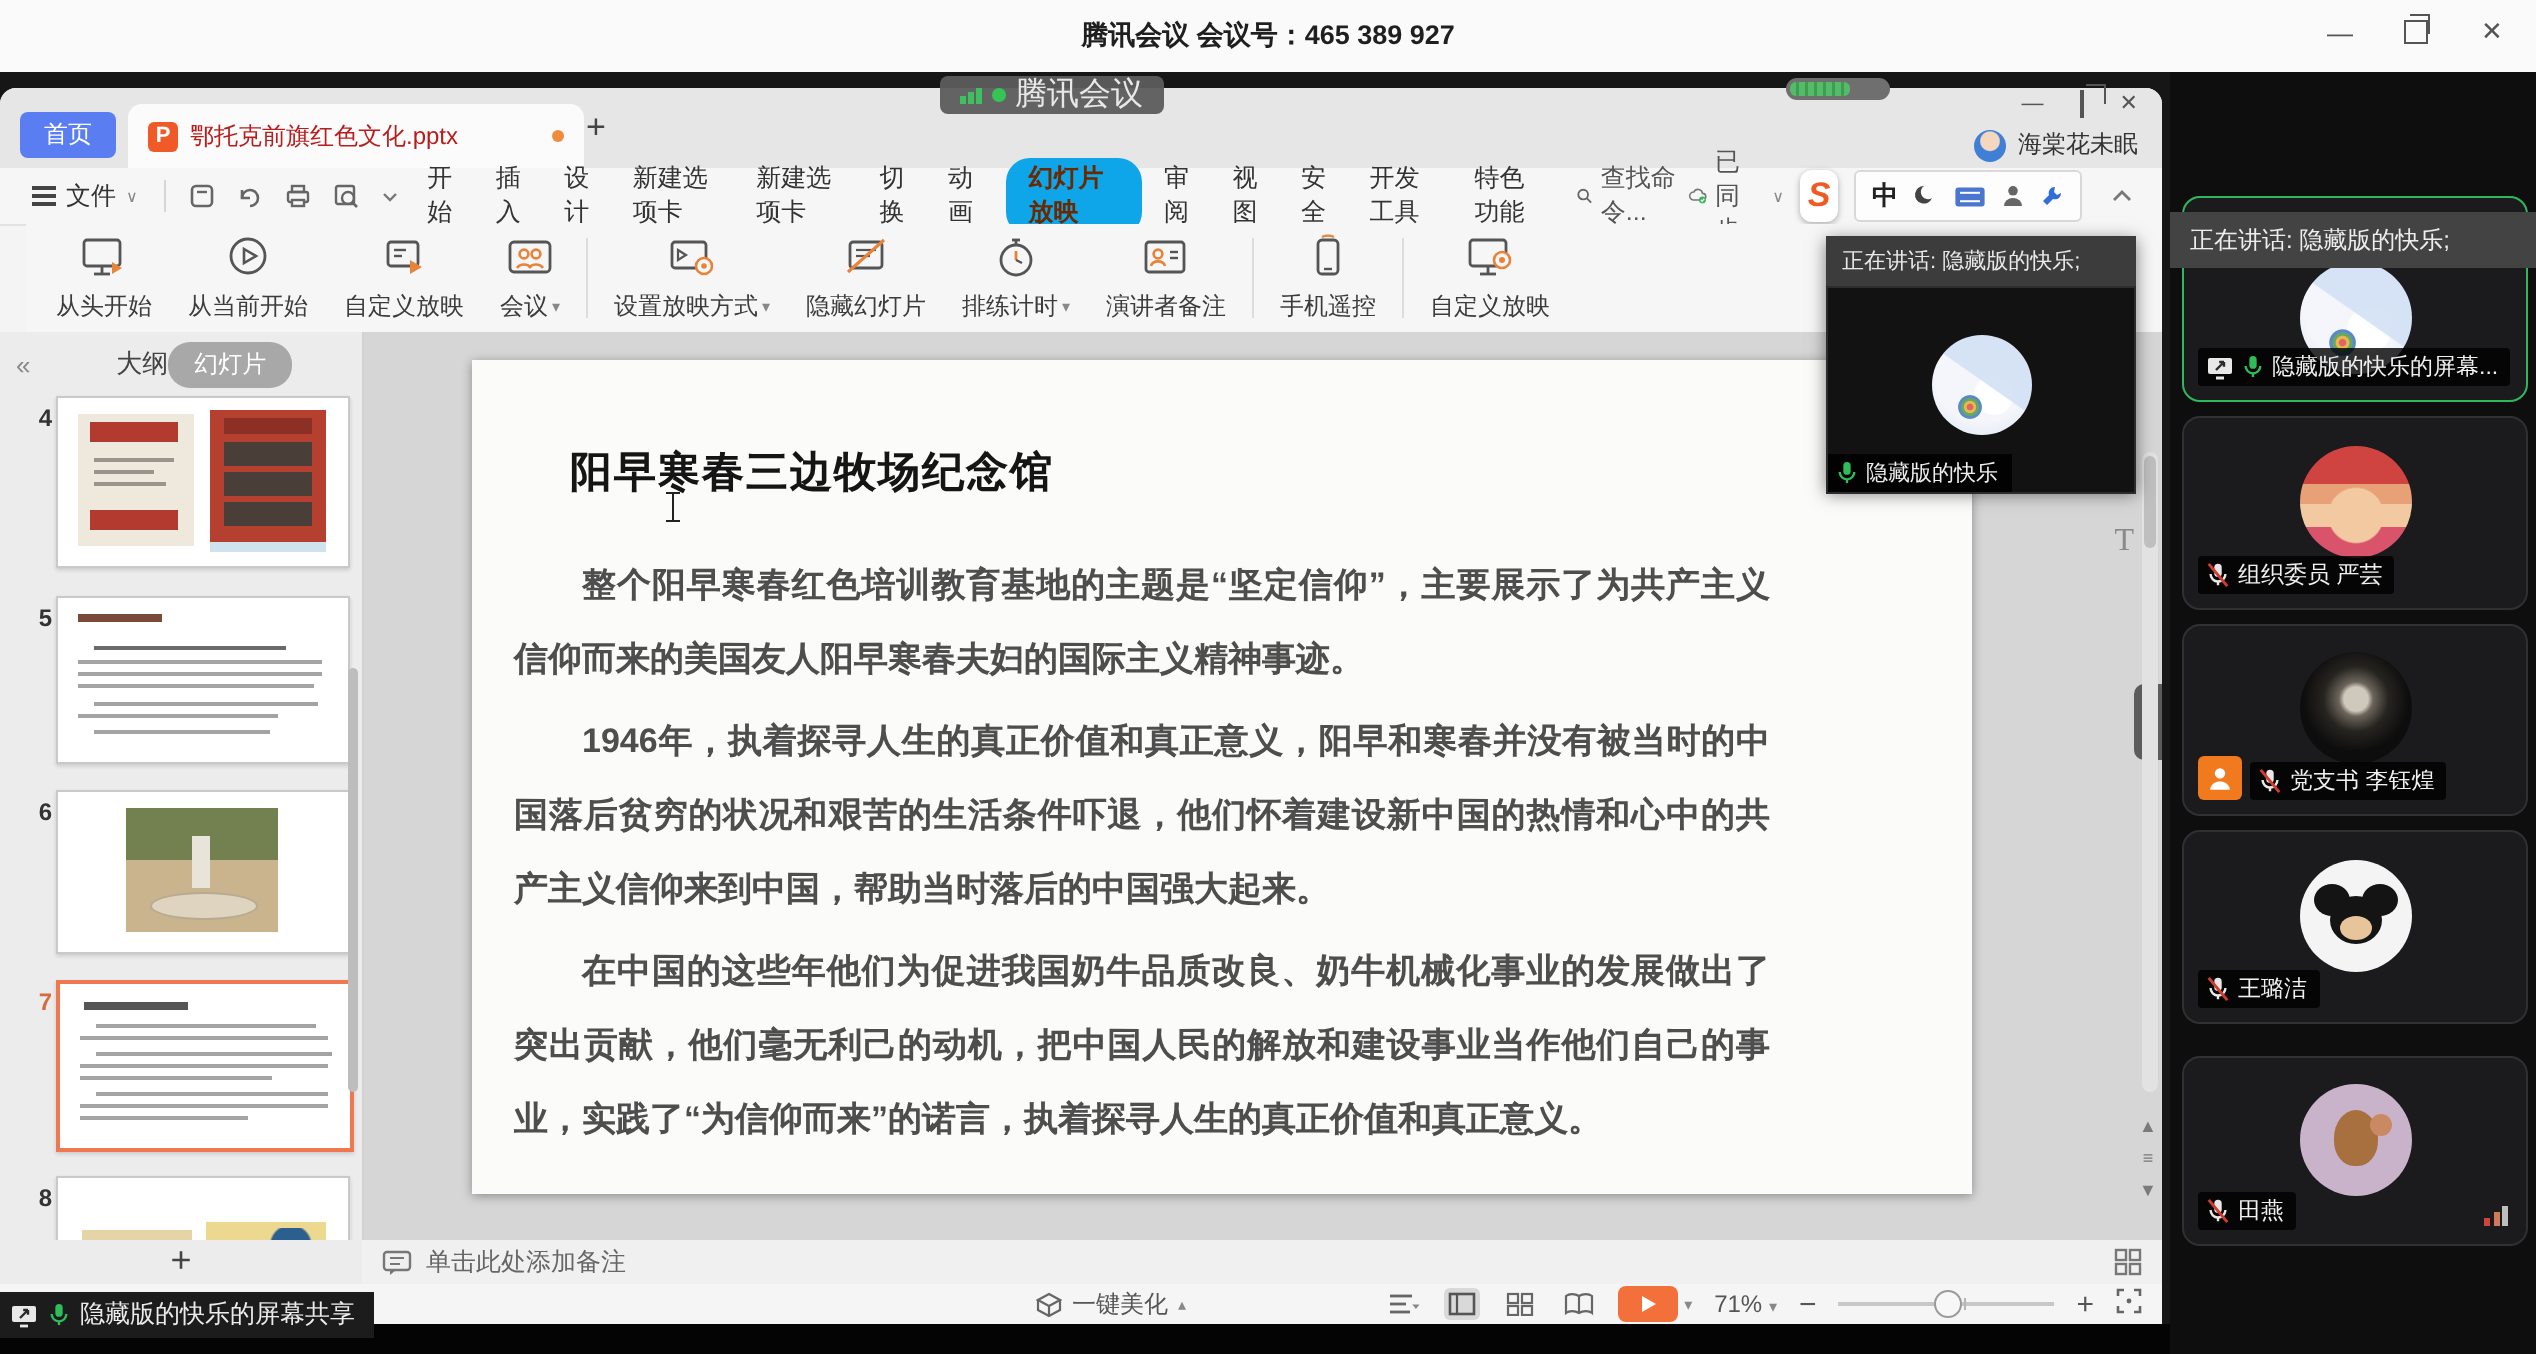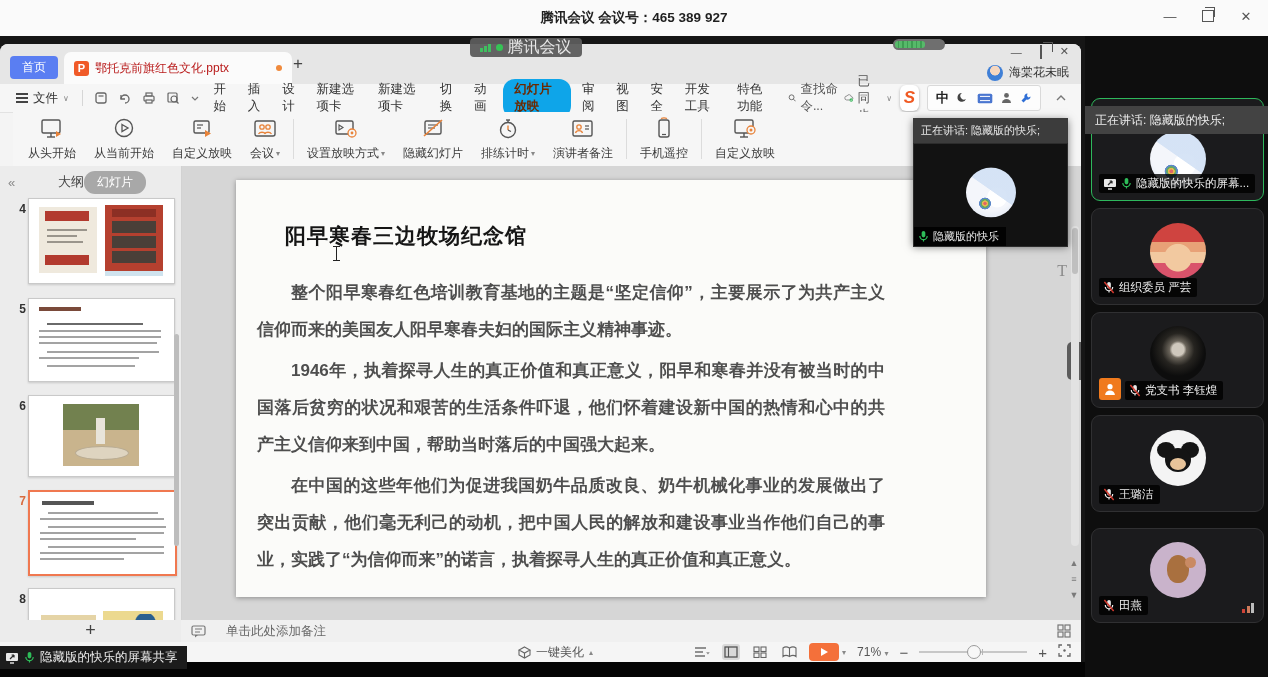--- a/index.html
+++ b/index.html
@@ -157,21 +157,21 @@
   .vscroll i{position:absolute;left:1px;top:2px;width:6px;height:46px;background:#bfbfbf;border-radius:3px;}
   .scr-arrows{position:absolute;right:1px;top:392px;display:flex;flex-direction:column;gap:6px;
               color:#7a7a7a;font-size:9px;align-items:center;width:12px;}
 
   
   .notesband{position:absolute;left:0;top:576px;right:0;height:22px;}
   .notes-left{position:absolute;left:0;top:0;width:181px;height:100%;background:#ececec;
               border-right:1px solid #d2d2d2;text-align:center;}
   .addslide{font-size:18px;color:#444;line-height:20px;}
   .notes-right{position:absolute;left:181px;right:0;top:0;height:100%;background:#f0f0f0;
-               border-bottom:1px solid #e0e0e0;display:flex;align-items:center;gap:20px;
+               border-bottom:1px solid #e0e0e0;display:flex;align-items:center;gap:7px;
                padding:0 10px;}
   .notes-txt{font-size:12.5px;color:#666;flex:1;}
 
   
   .statusbar{position:absolute;left:0;top:598px;right:0;height:20px;background:#f5f5f5;
              display:flex;align-items:center;justify-content:flex-end;gap:11px;padding:0 10px;
              font-size:12px;color:#555;}
   .beautify{display:flex;align-items:center;gap:5px;margin-right:90px;}
   .view-ic{width:18px;height:16px;display:flex;align-items:center;justify-content:center;}
   .view-ic.on{background:#d9d9d9;border-radius:3px;}

